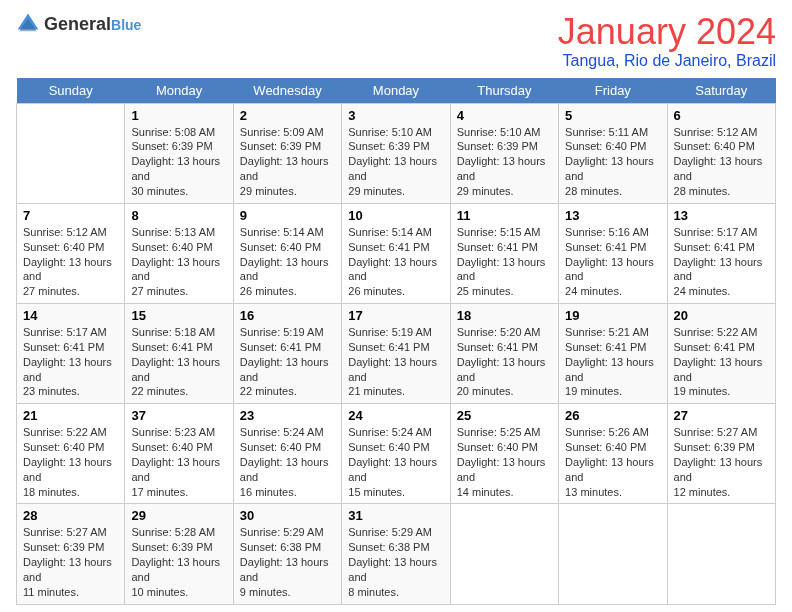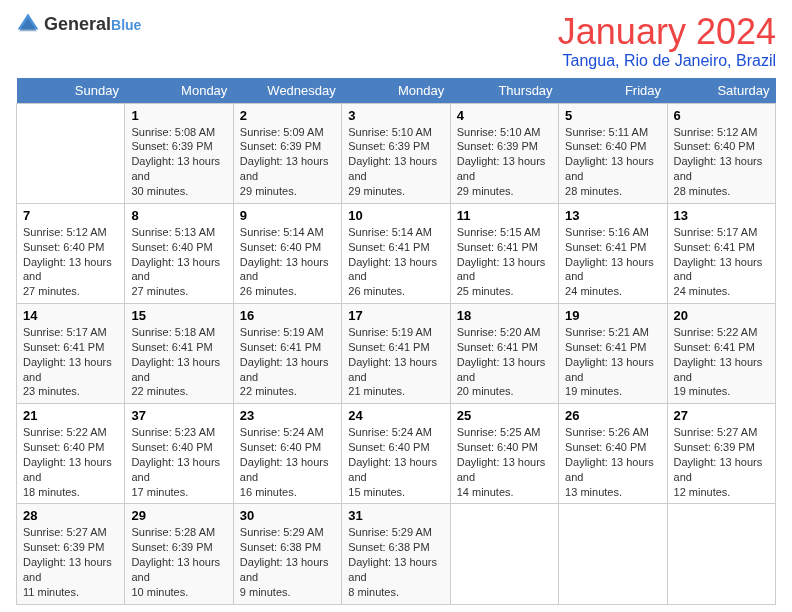--- a/index.html
+++ b/index.html
@@ -44,21 +44,21 @@
     }
     table {
       width: 100%;
       border-collapse: collapse;
       font-size: 10.5px;
     }
     thead tr th {
       background-color: #4a7fc1;
       color: #fff;
       padding: 5px 6px;
-      text-align: right;
+      text-align: center;
       font-size: 13px;
       font-weight: normal;
     }
     tbody tr td {
       border: 1px solid #ccc;
       padding: 4px 6px;
       vertical-align: top;
       width: calc(100% / 7);
       height: 76px;
     }

